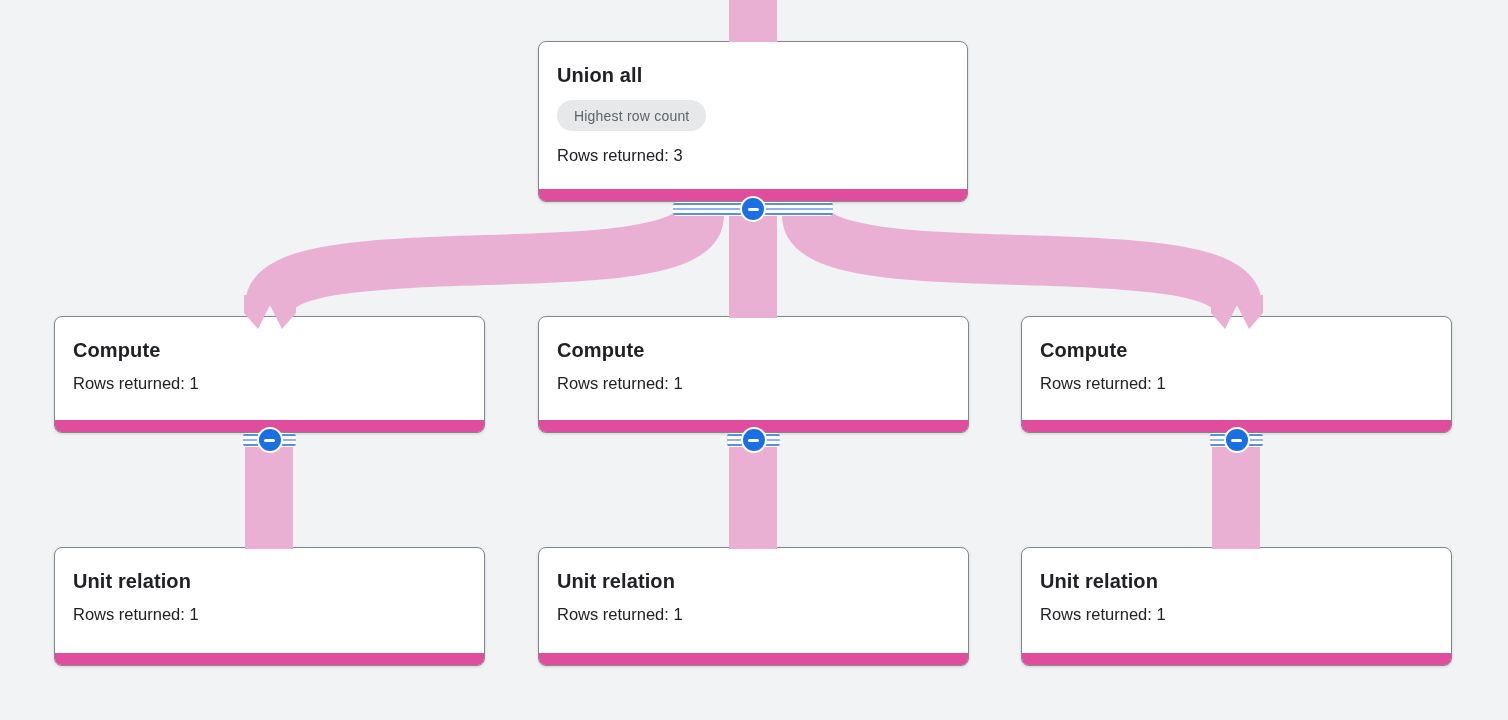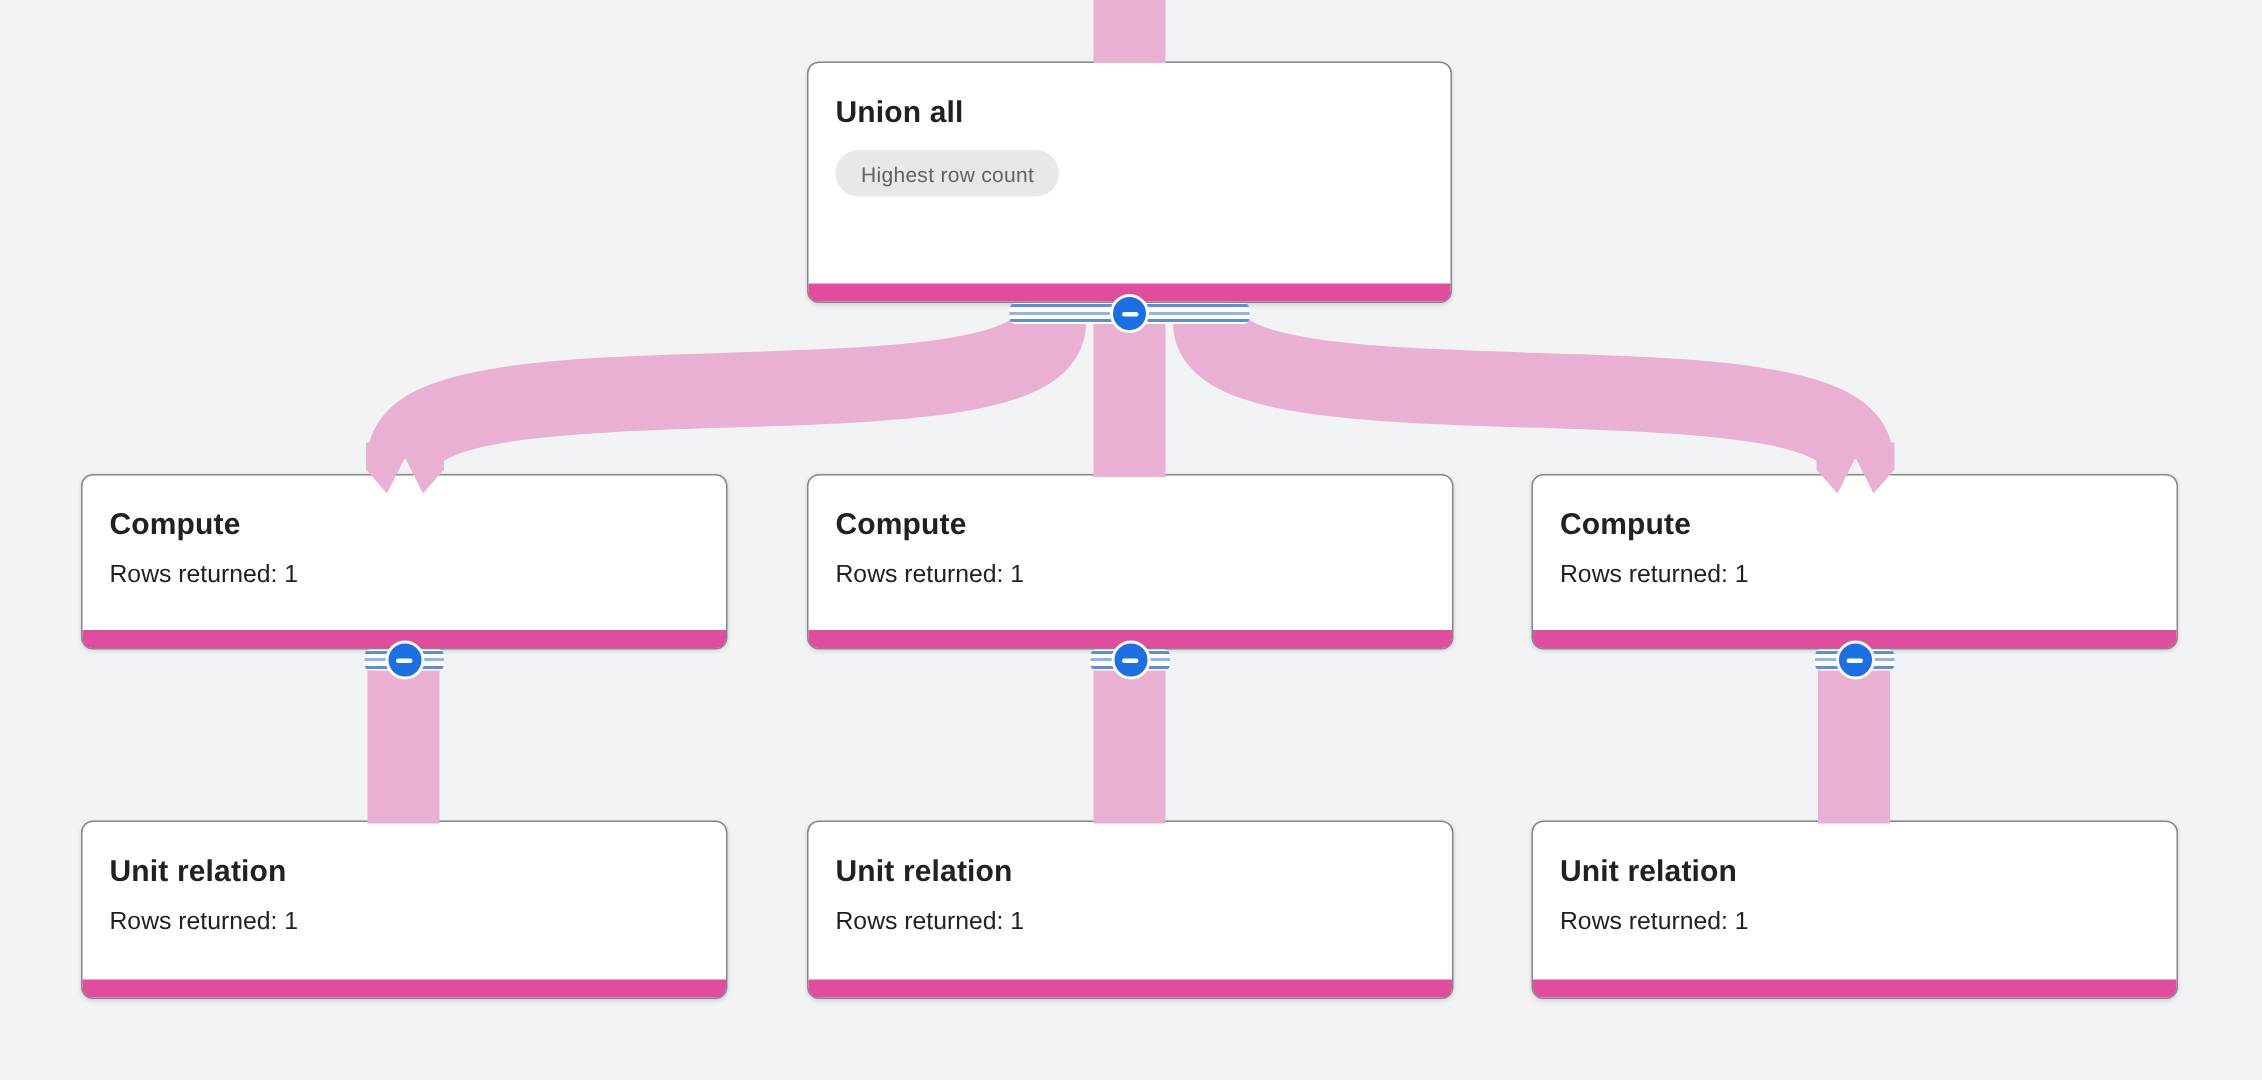--- a/index.html
+++ b/index.html
@@ -115,20 +115,21 @@
     <polygon class="edge-fill" points="1211,295 1263,295 1263,313 1249,329 1237,305 1225,329 1211,313"></polygon>
 
     <path class="edge-stroke" d="M 269 446 L 269 549" stroke-width="48"></path>
     <path class="edge-stroke" d="M 753 446 L 753 549" stroke-width="48"></path>
     <path class="edge-stroke" d="M 1236 446 L 1236 549" stroke-width="48"></path>
   </svg>
 
   <div class="node" id="node-union-all">
     <div class="card-title">Union all</div>
     <div><span class="badge">Highest row count</span></div>
+    <div class="card-rows">Rows returned: 3</div>
     <div class="accent-bar"></div>
   </div>
 
   <div class="node" id="node-compute-left">
     <div class="card-title">Compute</div>
     <div class="card-rows">Rows returned: 1</div>
     <div class="accent-bar"></div>
   </div>
 
   <div class="node" id="node-compute-center">

